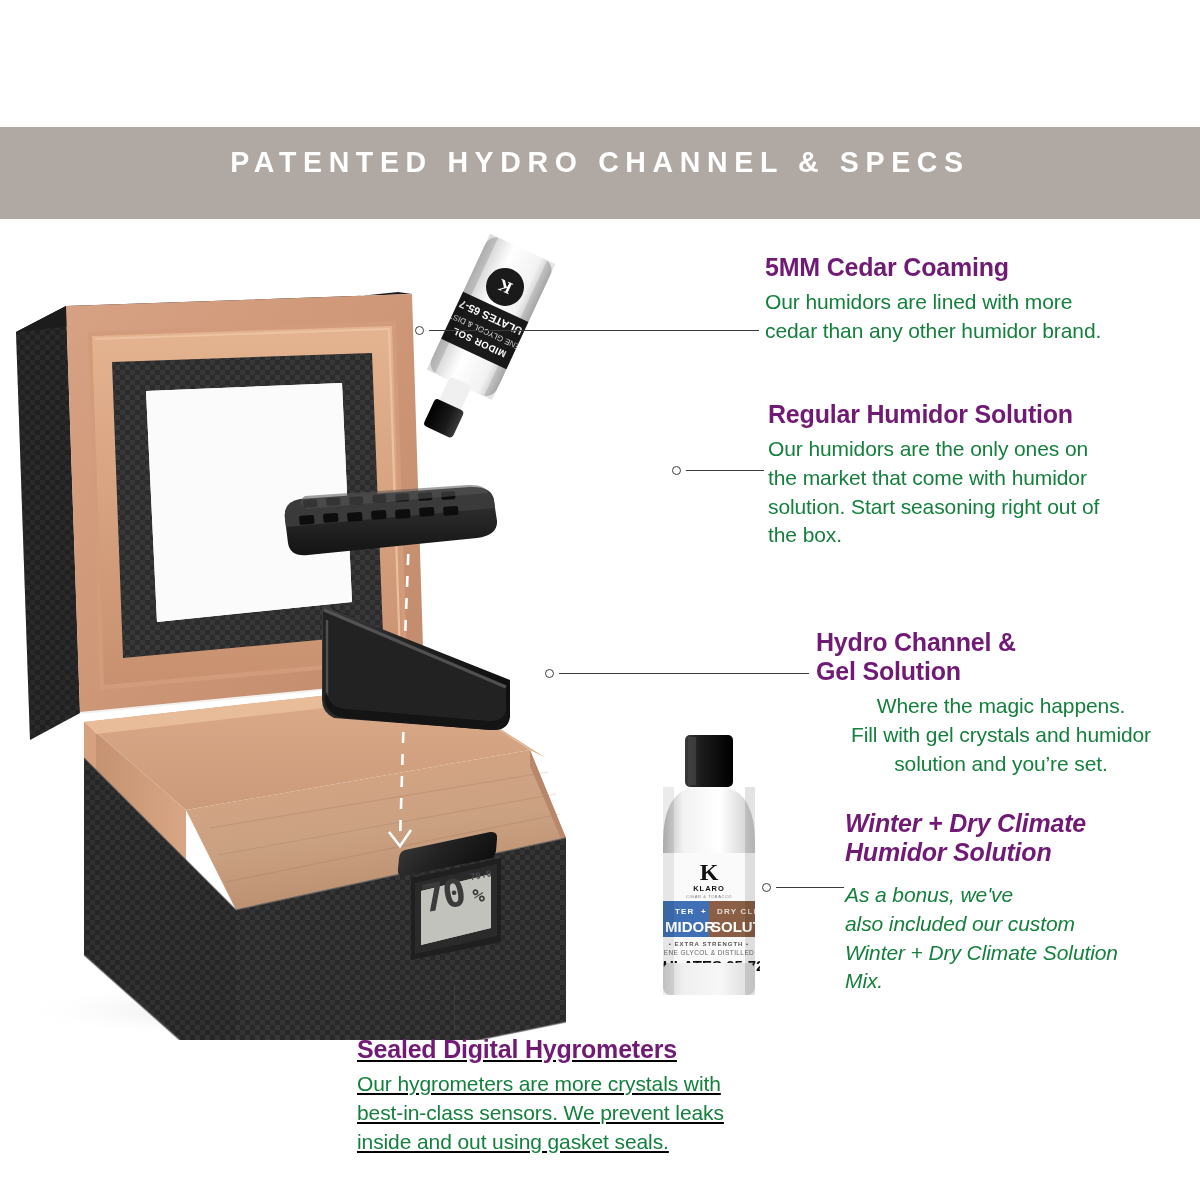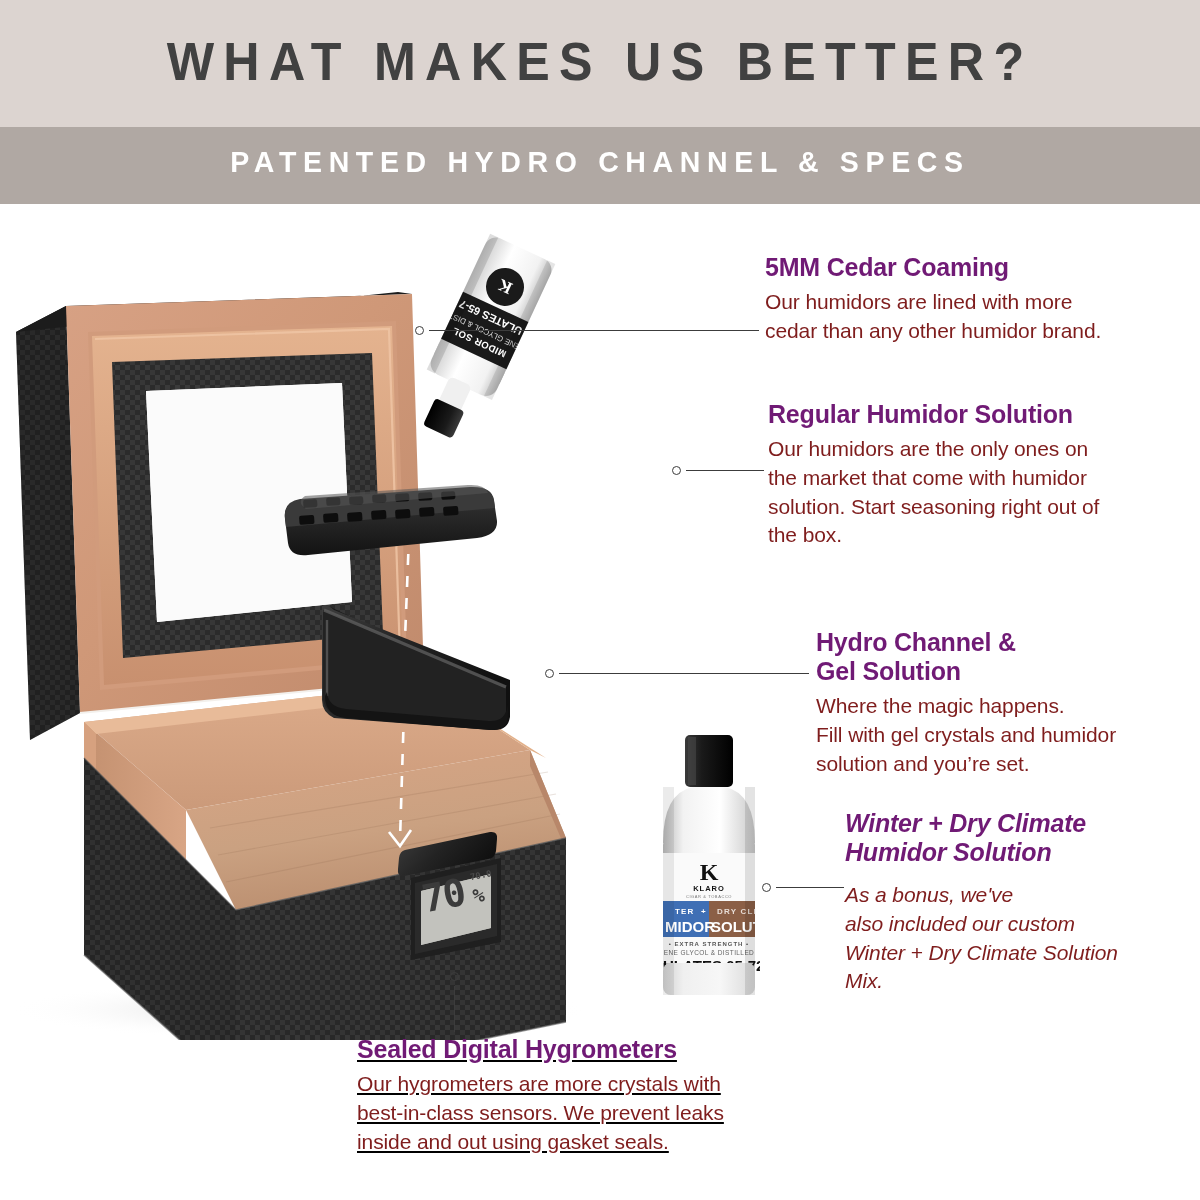--- a/index.html
+++ b/index.html
@@ -21,21 +21,21 @@
     text-align:center;
     font-size:54px;
     font-weight:700;
     letter-spacing:10px;
     color:#414141;
     font-family:"Liberation Sans Narrow","Liberation Sans",sans-serif;
     transform:scaleX(.93);
     white-space:nowrap;
   }
   .band-sub{
-    position:absolute;left:0;top:127px;width:1200px;height:77px;
+    position:absolute;left:0;top:127px;width:1200px;height:92px;
     background:#b0a8a3;
   }
   .band-sub-title{
     position:absolute;left:0;top:18px;width:1200px;
     text-align:center;
     font-size:30px;font-weight:600;
     letter-spacing:7px;
     color:#ffffff;
     font-family:"Liberation Sans Narrow","Liberation Sans",sans-serif;
     transform:scaleX(.95);
@@ -49,21 +49,21 @@
     font-size:25px;
     font-weight:700;
     color:#701a75;
     line-height:1.16;
     letter-spacing:-.2px;
   }
   .feat p{
     margin:0;
     font-size:21px;
     line-height:1.37;
-    color:#7f1d1d;
+    color:#15803d;
     letter-spacing:-.1px;
     white-space:pre-line;
   }
 
   #feat-cedar     {left:765px;top:253px;width:420px;}
   #feat-regular   {left:768px;top:400px;width:400px;}
   #feat-hydro     {left:816px;top:620px;width:370px;}
   #feat-winter    {left:845px;top:809px;width:335px;font-style:italic;}
   #feat-hygro     {left:357px;top:1035px;width:460px;text-decoration:underline;}
 
@@ -82,23 +82,20 @@
 
   
   #humidor{position:absolute;left:0;top:210px;width:760px;height:830px;}
   #humidor svg{display:block;}
 </style>
 </head>
 <body>
 
 <div class="page">
 
-  <div class="band-top">
-    <div class="band-top-title">WHAT MAKES US BETTER?</div>
-  </div>
   <div class="band-sub">
     <div class="band-sub-title">PATENTED HYDRO CHANNEL  &amp;  SPECS</div>
   </div>
 
   <div id="humidor">
     <svg width="760" height="830" viewBox="0 0 760 830" xmlns="http://www.w3.org/2000/svg">
       <defs>
 
         <pattern id="carbon" width="10" height="10" patternUnits="userSpaceOnUse">
           <rect width="10" height="10" fill="#2b2b2b"></rect>
@@ -372,21 +369,21 @@
     <h3>Regular Humidor Solution</h3>
     <p>Our humidors are the only ones on
 the market that come with humidor
 solution. Start seasoning right out of
 the box.</p>
   </div>
 
   <div class="feat" id="feat-hydro">
     <h3 style="white-space:pre-line;margin-top:8px;">Hydro Channel &amp;
 Gel Solution</h3>
-    <p style="">Where the magic happens.
+    <p style="text-align:center;">Where the magic happens.
 Fill with gel crystals and humidor
 solution and you’re set.</p>
   </div>
 
   <div class="feat" id="feat-winter">
     <h3 style="white-space:pre-line;">Winter + Dry Climate
 Humidor Solution</h3>
     <p style="margin-top:14px;">As a bonus, we've
 also included our custom
 Winter + Dry Climate Solution

